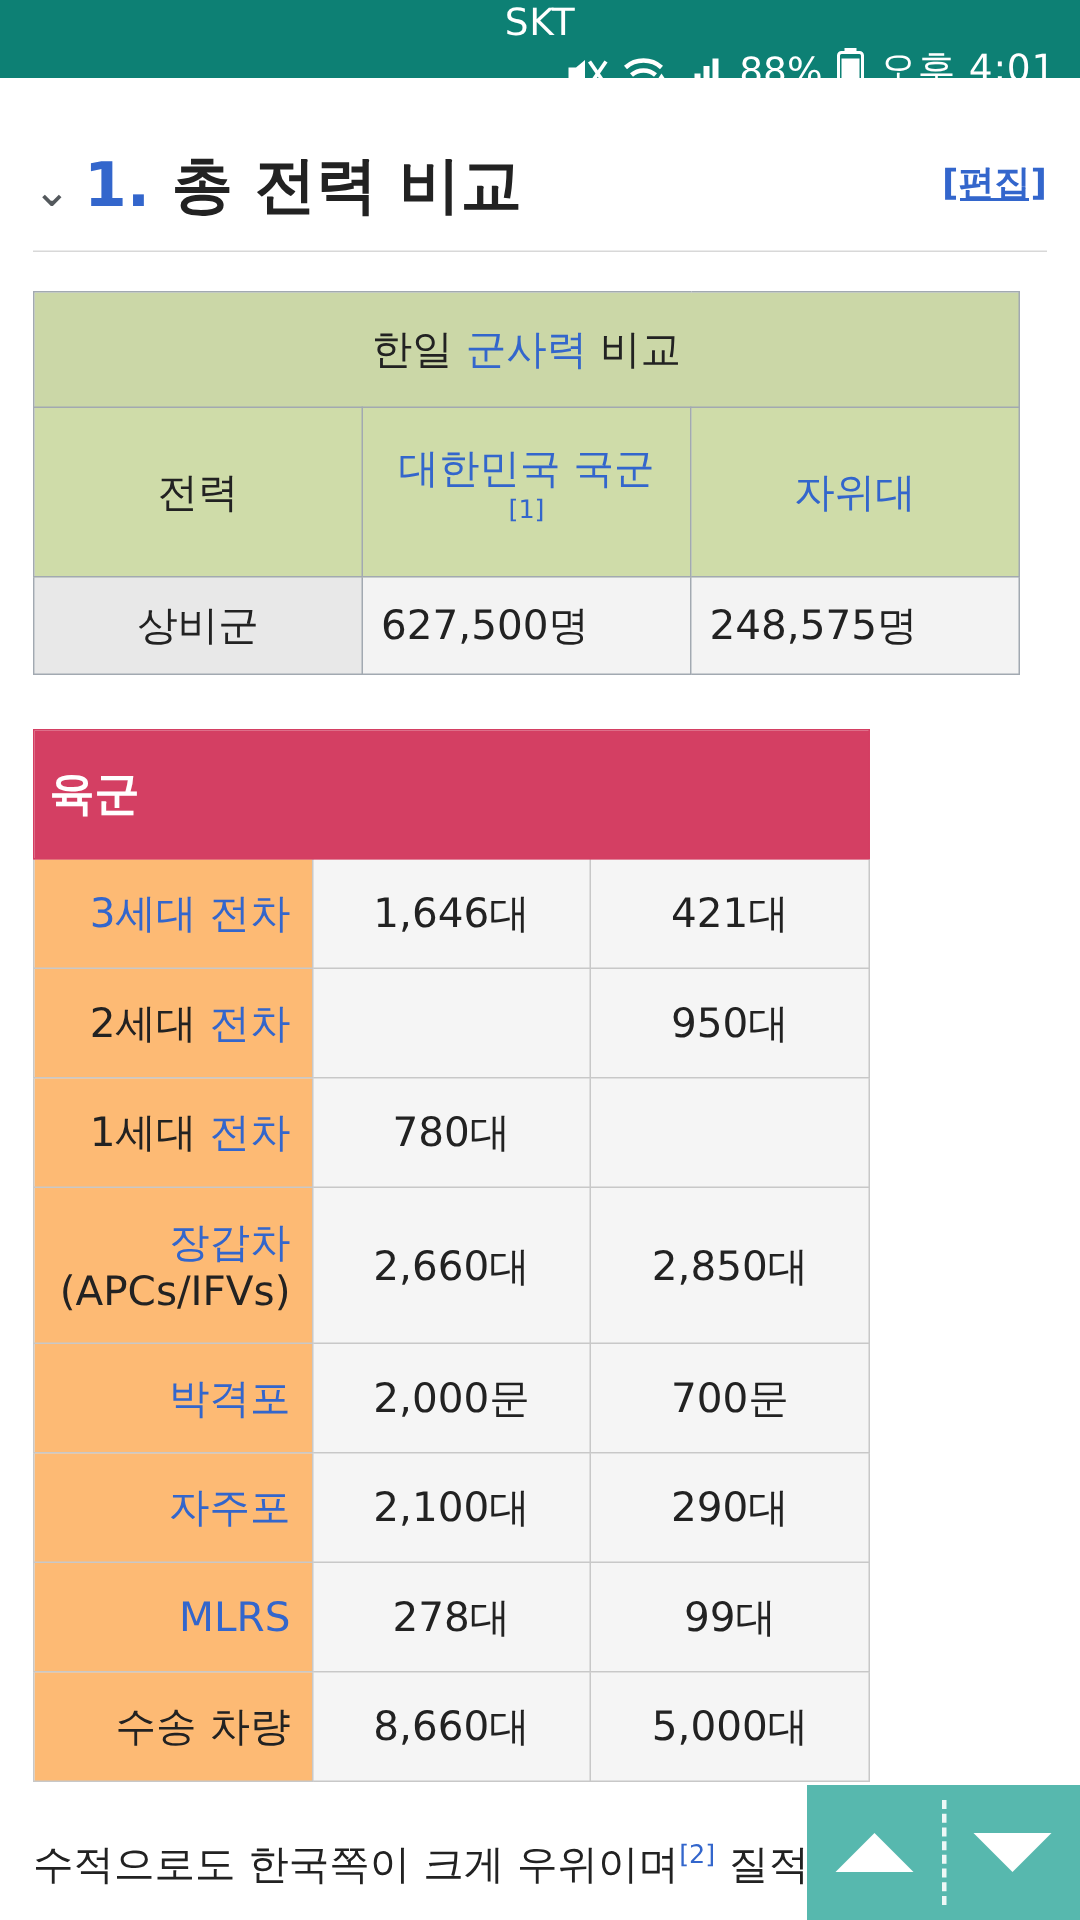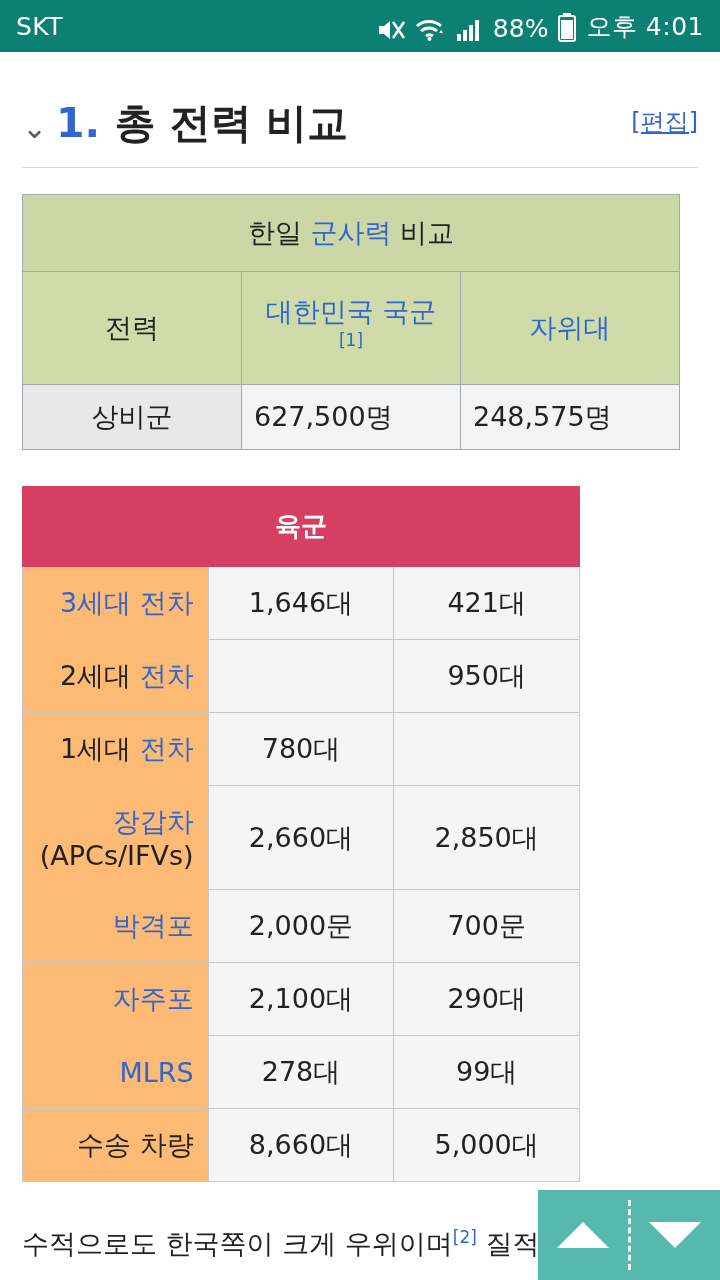--- a/index.html
+++ b/index.html
@@ -12,20 +12,21 @@
 
   
   .statusbar {
     height: 52px;
     background: #0d8074;
     color: #ffffff;
     display: flex;
     align-items: center;
     padding: 0 16px;
     font-size: 25px;
+    flex-direction: column;
   }
   .statusbar .carrier { flex: 0 0 auto; letter-spacing: .5px; }
   .statusbar .sb-right {
     margin-left: auto;
     display: flex;
     align-items: flex-end;
     gap: 9px;
   }
   .sb-icon { display: inline-flex; align-items: center; justify-content: center; }
   .battery-pct { font-size: 25px; }
@@ -57,21 +58,21 @@
     font-size: 41px;
     font-weight: bold;
     color: #222222;
     white-space: nowrap;
   }
   .section-title .num { color: #3366cc; }
   .edit-link {
     margin-left: auto;
     color: #3366cc;
     font-size: 24px;
-    font-weight: normal;
+    font-weight: bold;
     white-space: nowrap;
     align-self: flex-start;
     padding-top: 10px;
   }
   .divider {
     height: 1px;
     background: #d8d8d8;
     margin: 6px 0 26px 0;
   }
 
@@ -114,22 +115,22 @@
   
   .tbl2 {
     width: 558px;
     margin-top: 36px;
     border: 1px solid #c8c8c8;
     table-layout: fixed;
   }
   .tbl2 .cap2 {
     background: #d43f63;
     color: #ffffff;
-    text-align: center;
-    font-size: 26px;
+    text-align: left;
+    font-size: 30px;
     font-weight: bold;
     padding: 22px 10px;
     border: 1px solid #d43f63;
   }
   .tbl2 td {
     border: 1px solid #c8c8c8;
     font-size: 27px;
     color: #222;
     padding: 18px 14px;
     height: 64px;

